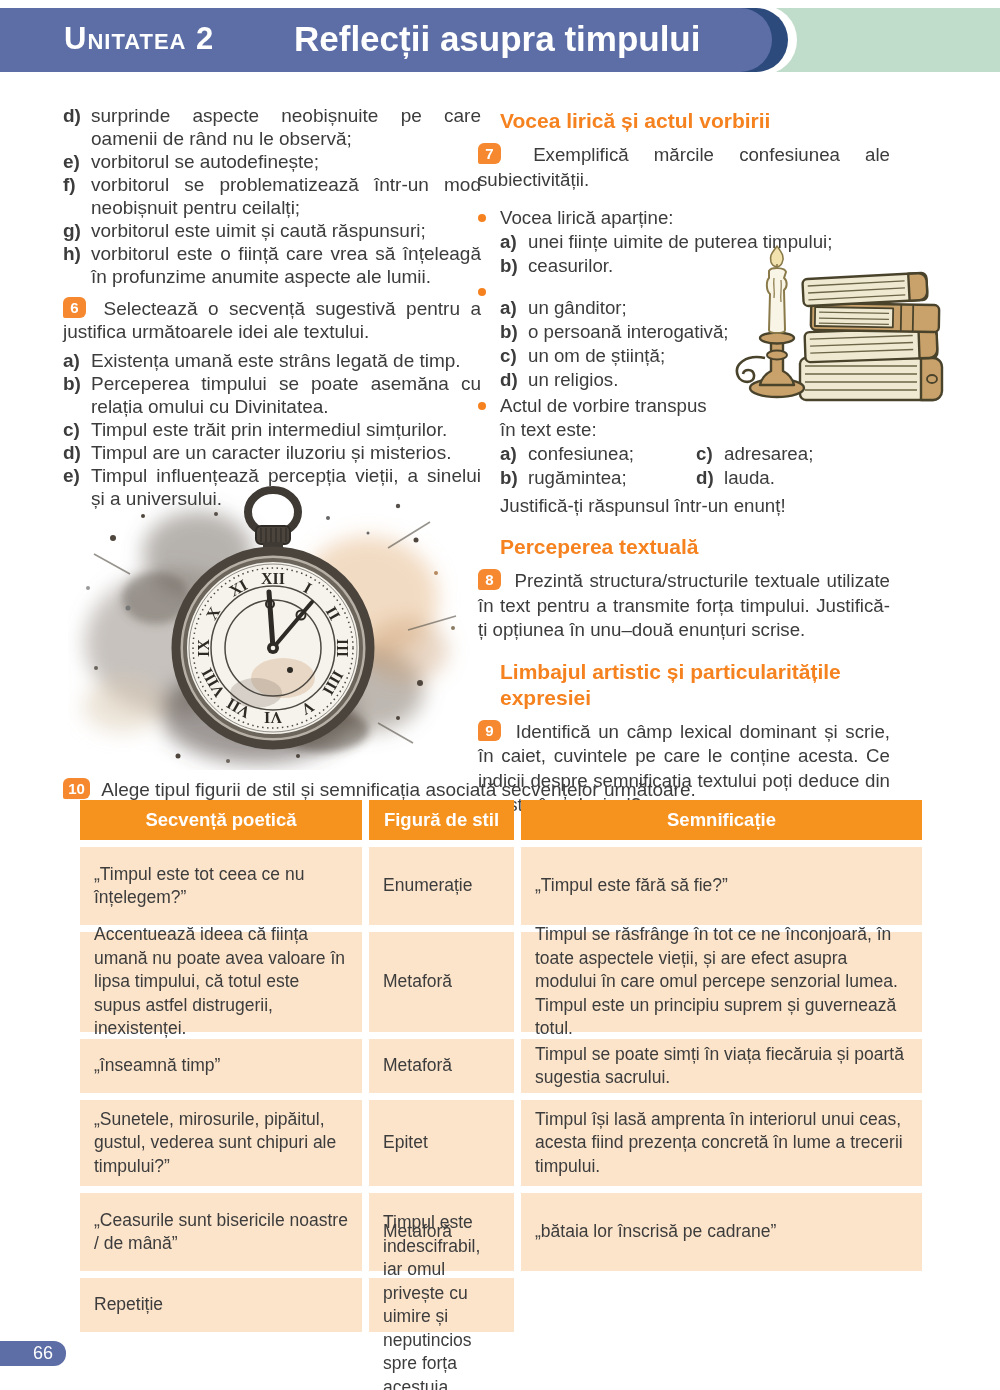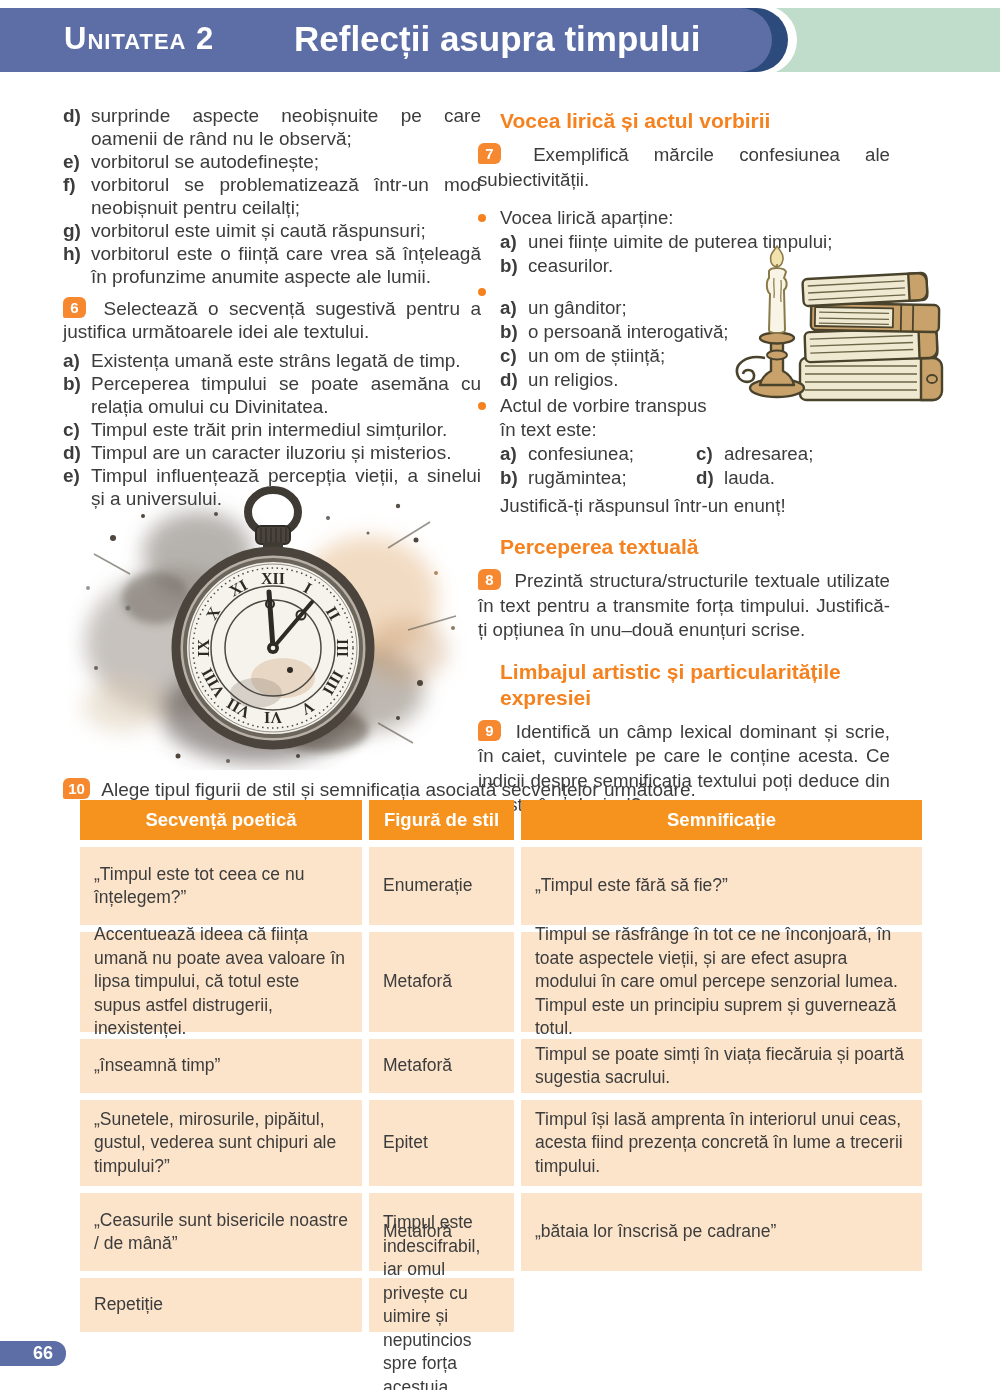--- a/index.html
+++ b/index.html
@@ -40,21 +40,21 @@
   .sp16{margin-top:16px;}
   .sp14{margin-top:14px;}
 
   
   .ex10{position:absolute;left:63px;top:769px;width:880px;font-size:19px;line-height:24px;}
   .tbl{position:absolute;left:63px;top:800px;width:762px;display:grid;grid-template-columns:282px 145px 401px;grid-template-rows:40px 78px 100px 54px 86px 78px 54px;gap:7px;padding-left:17px;}
   .th{background:#f6921e;color:#fff;font-weight:bold;font-size:18.5px;display:flex;align-items:center;justify-content:center;}
   .td{background:#fce4cb;display:flex;align-items:center;font-size:17.5px;line-height:23.5px;padding:4px 12px 4px 14px;box-sizing:border-box;}
 
   
-  .pgbadge{position:absolute;left:0;top:1341px;width:66px;height:25px;background:#5d6ea6;border-radius:0 12px 12px 0;color:#fff;font-weight:bold;font-size:18px;display:flex;align-items:center;justify-content:flex-end;padding-right:13px;box-sizing:border-box;}
+  .pgbadge{position:absolute;left:0;top:1341px;width:66px;height:25px;background:#5d6ea6;border-radius:0 12px 12px 0;color:#fff;font-weight:normal;font-size:18px;display:flex;align-items:center;justify-content:flex-end;padding-right:13px;box-sizing:border-box;}
 
   
   .watch{position:absolute;left:68px;top:478px;width:412px;height:292px;}
   .candlebooks{position:absolute;left:725px;top:238px;width:235px;height:172px;}
 </style>
 </head>
 <body>
 
 <div class="page">
 

